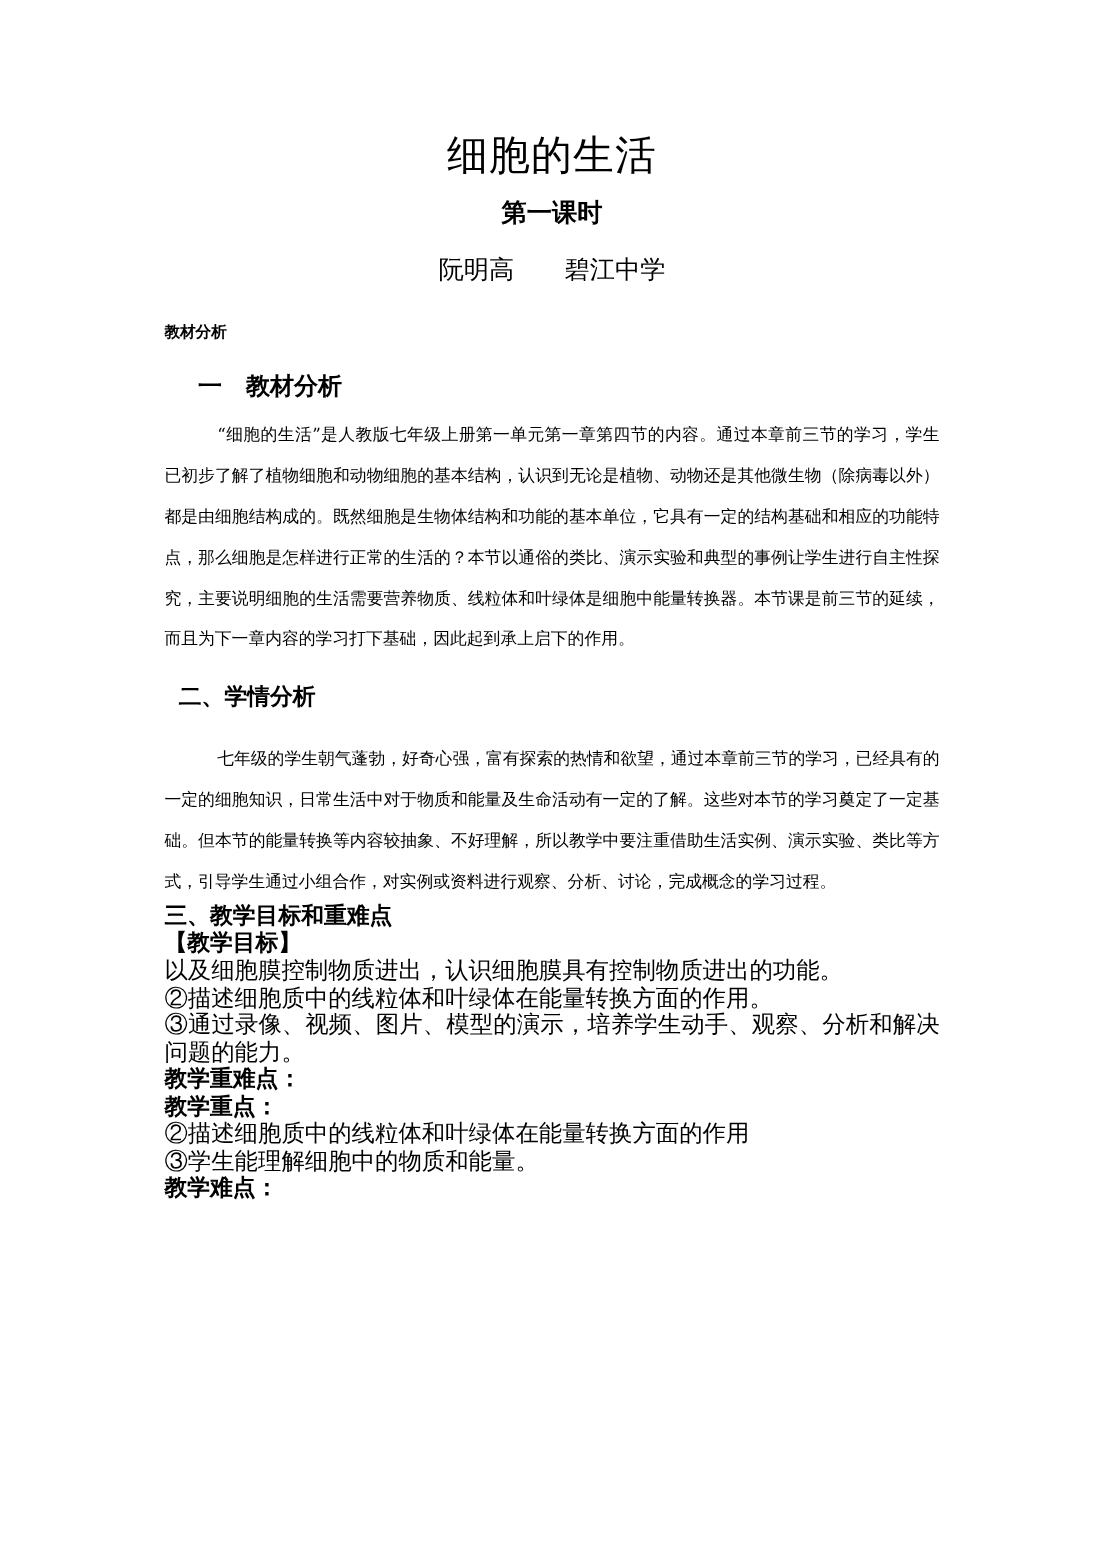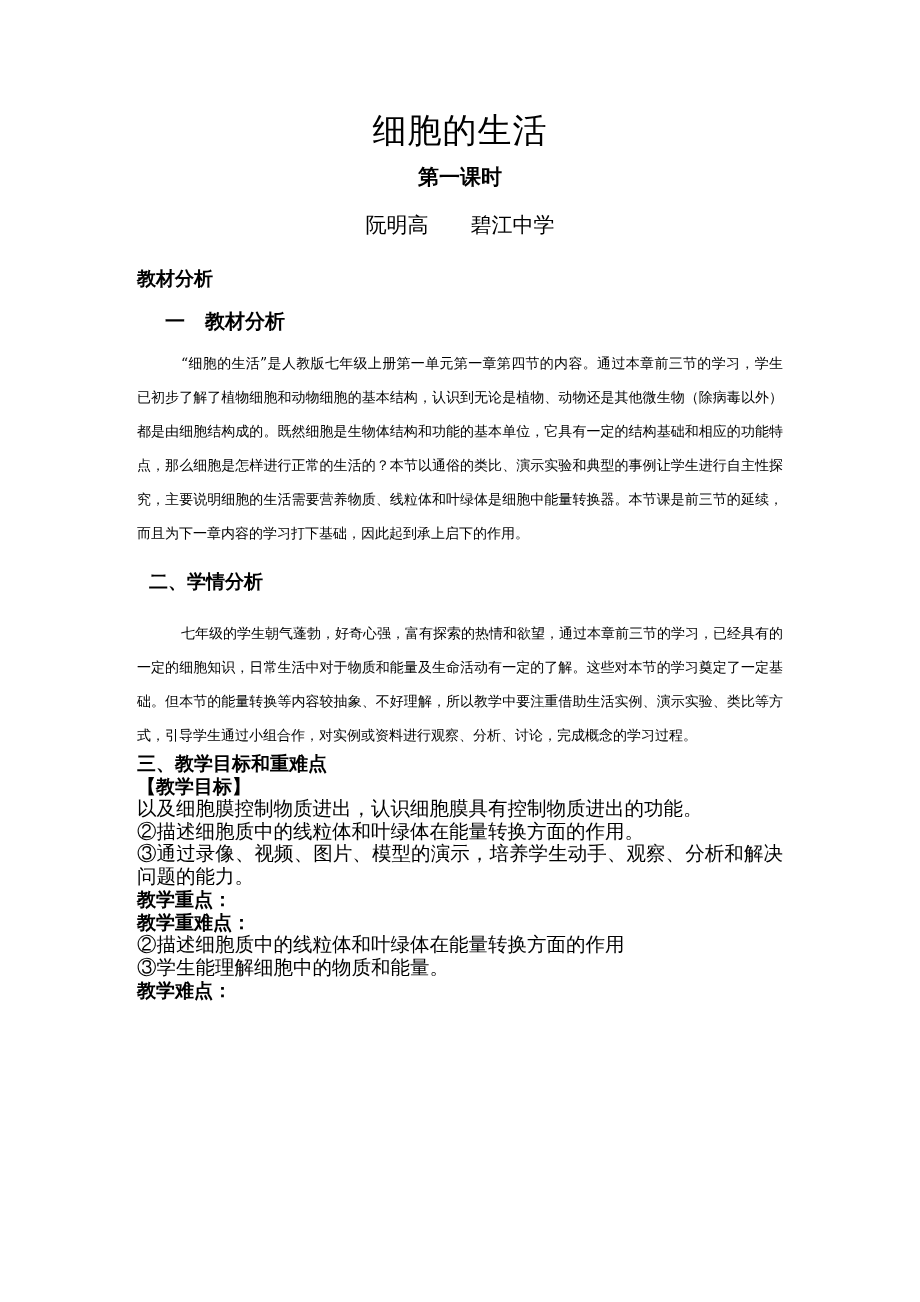--- a/index.html
+++ b/index.html
@@ -60,21 +60,21 @@
     font-size: 21px;
     font-weight: 400;
     line-height: 30px;
     white-space: pre;
   }
 
   
   .h-bold-sans {
     margin: 0;
     font-family: "DejaVu Sans", "Liberation Sans", sans-serif;
-    font-size: 19px;
+    font-size: 13px;
     font-weight: bold;
     line-height: 28px;
   }
   .section-label {
     padding-top: 24px;
   }
   .sub-heading {
     margin: 0;
     padding-top: 14px;
     padding-left: 28px;
@@ -156,23 +156,23 @@
     <div class="tight-block">
 
       <div class="tight-head">三、教学目标和重难点</div>
 
       <div class="tight-head">【教学目标】</div>
 
       <div class="tight-line">以及细胞膜控制物质进出，认识细胞膜具有控制物质进出的功能。</div>
       <div class="tight-line">②描述细胞质中的线粒体和叶绿体在能量转换方面的作用。</div>
       <div class="tight-line wrap">③通过录像、视频、图片、模型的演示，培养学生动手、观察、分析和解决问题的能力。</div>
 
+      <div class="tight-head">教学重难点：</div>
+
       <div class="tight-head">教学重点：</div>
-
-      <div class="tight-head">教学重难点：</div>
 
       <div class="tight-line">②描述细胞质中的线粒体和叶绿体在能量转换方面的作用</div>
       <div class="tight-line">③学生能理解细胞中的物质和能量。</div>
 
       <div class="tight-head">教学难点：</div>
 
     </div>
 
   </div>
 </div>

